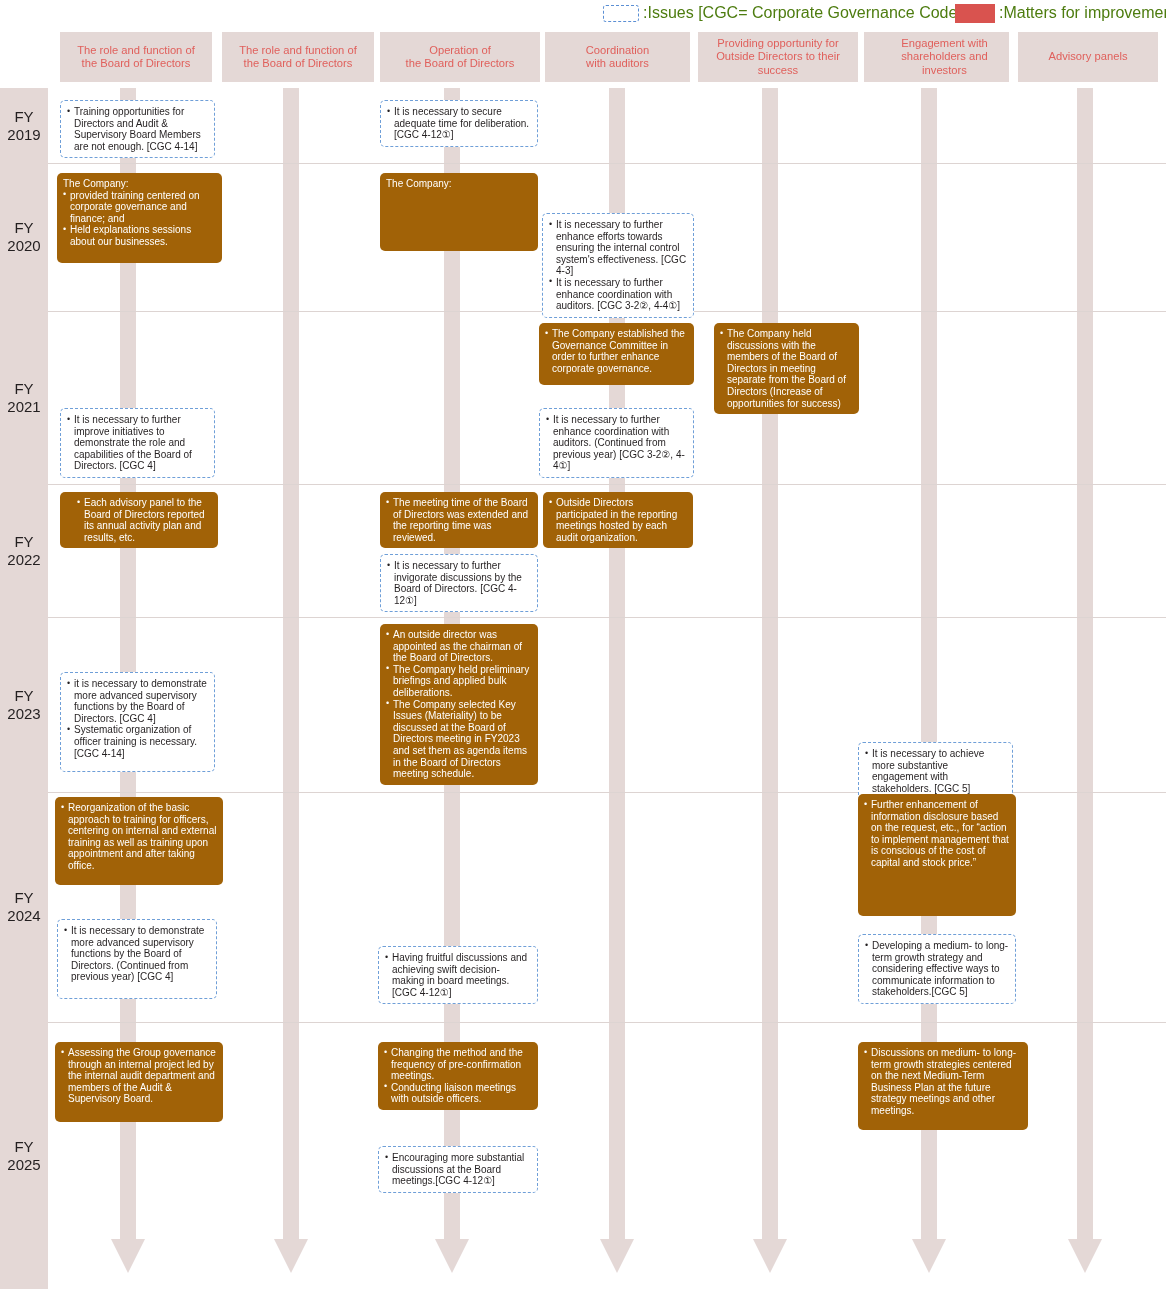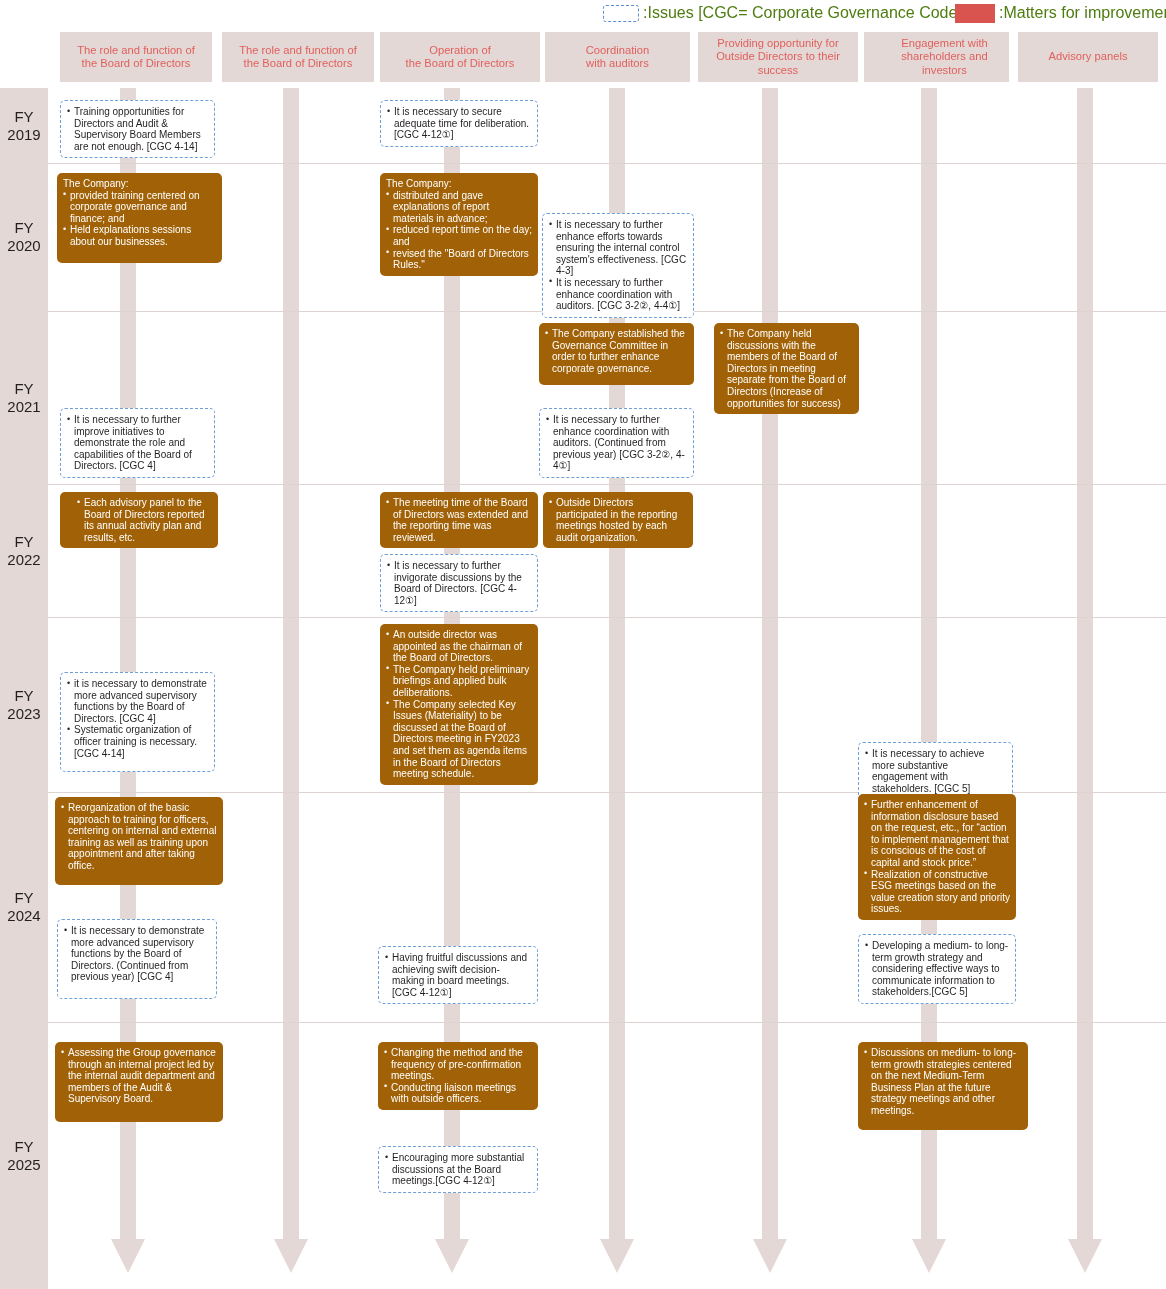--- a/index.html
+++ b/index.html
@@ -256,25 +256,20 @@
       </div>
       <div class="box matter" style="left: 57px; top: 173px; width: 165px; min-height: 90px;">
         <span class="lead">The Company:</span>
         <ul>
           <li>provided training centered on corporate governance and finance; and</li>
           <li>Held explanations sessions about our businesses.</li>
         </ul>
       </div>
       <div class="box matter" style="left: 380px; top: 173px; width: 158px; min-height: 78px;">
         <span class="lead">The Company:</span>
-        <ul>
-          <li>distributed and gave explanations of report materials in advance;</li>
-          <li>reduced report time on the day; and</li>
-          <li>revised the "Board of Directors Rules."</li>
-        </ul>
       </div>
       <div class="box issue" style="left: 542px; top: 213px; width: 152px; min-height: 92px;">
         <ul>
           <li>It is necessary to further enhance efforts towards ensuring the internal control system's effectiveness. [CGC 4-3]</li>
           <li>It is necessary to further enhance coordination with auditors. [CGC 3-2②, 4-4①]</li>
         </ul>
       </div>
       <div class="box matter" style="left: 539px; top: 323px; width: 155px; min-height: 62px;">
         <ul>
           <li>The Company established the Governance Committee in order to further enhance corporate governance.</li>
@@ -334,21 +329,20 @@
         </ul>
       </div>
       <div class="box matter" style="left: 55px; top: 797px; width: 168px; min-height: 88px;">
         <ul>
           <li>Reorganization of the basic approach to training for officers, centering on internal and external training as well as training upon appointment and after taking office.</li>
         </ul>
       </div>
       <div class="box matter" style="left: 858px; top: 794px; width: 158px; min-height: 122px;">
         <ul>
           <li>Further enhancement of information disclosure based on the request, etc., for “action to implement management that is conscious of the cost of capital and stock price.”</li>
-          <li>Realization of constructive ESG meetings based on the value creation story and priority issues.</li>
         </ul>
       </div>
       <div class="box issue" style="left: 57px; top: 919px; width: 160px; min-height: 80px;">
         <ul>
           <li>It is necessary to demonstrate more advanced supervisory functions by the Board of Directors. (Continued from previous year) [CGC 4]</li>
         </ul>
       </div>
       <div class="box issue" style="left: 378px; top: 946px; width: 160px; min-height: 44px;">
         <ul>
           <li>Having fruitful discussions and achieving swift decision-making in board meetings.[CGC 4-12①]</li>

